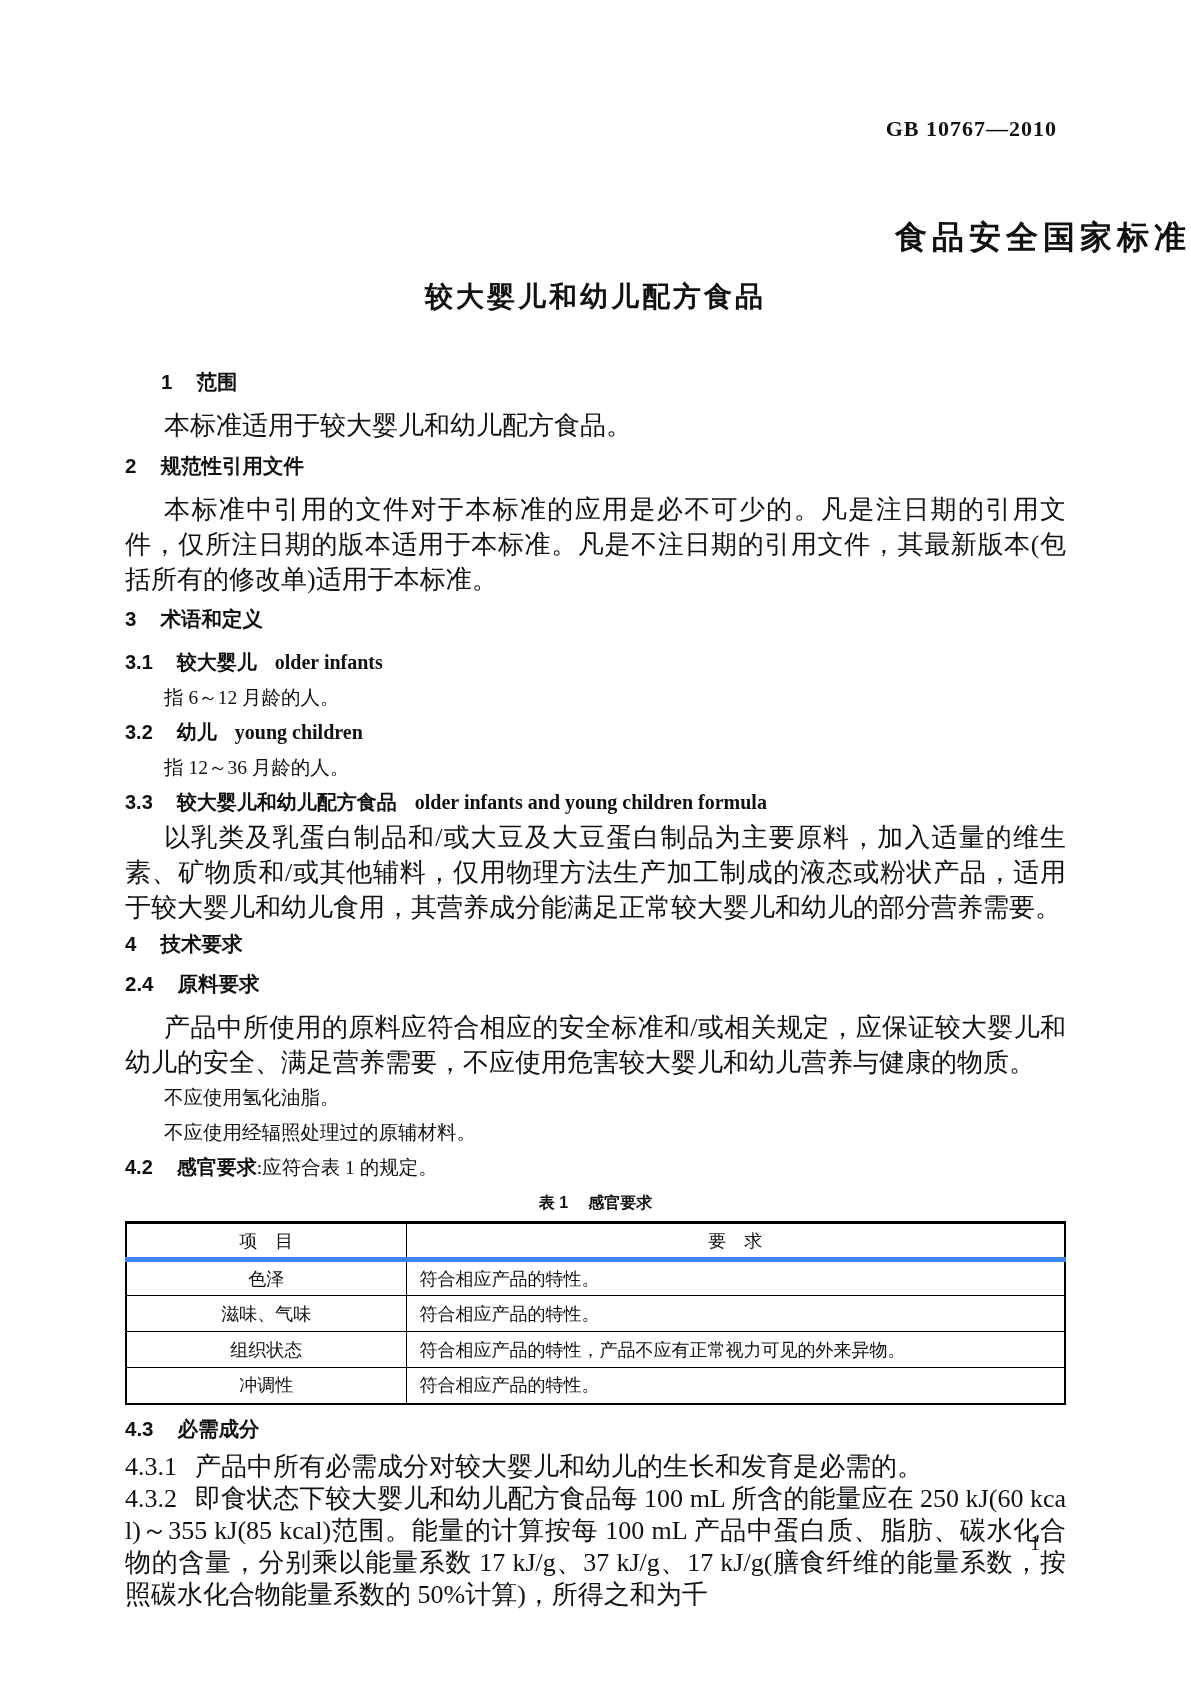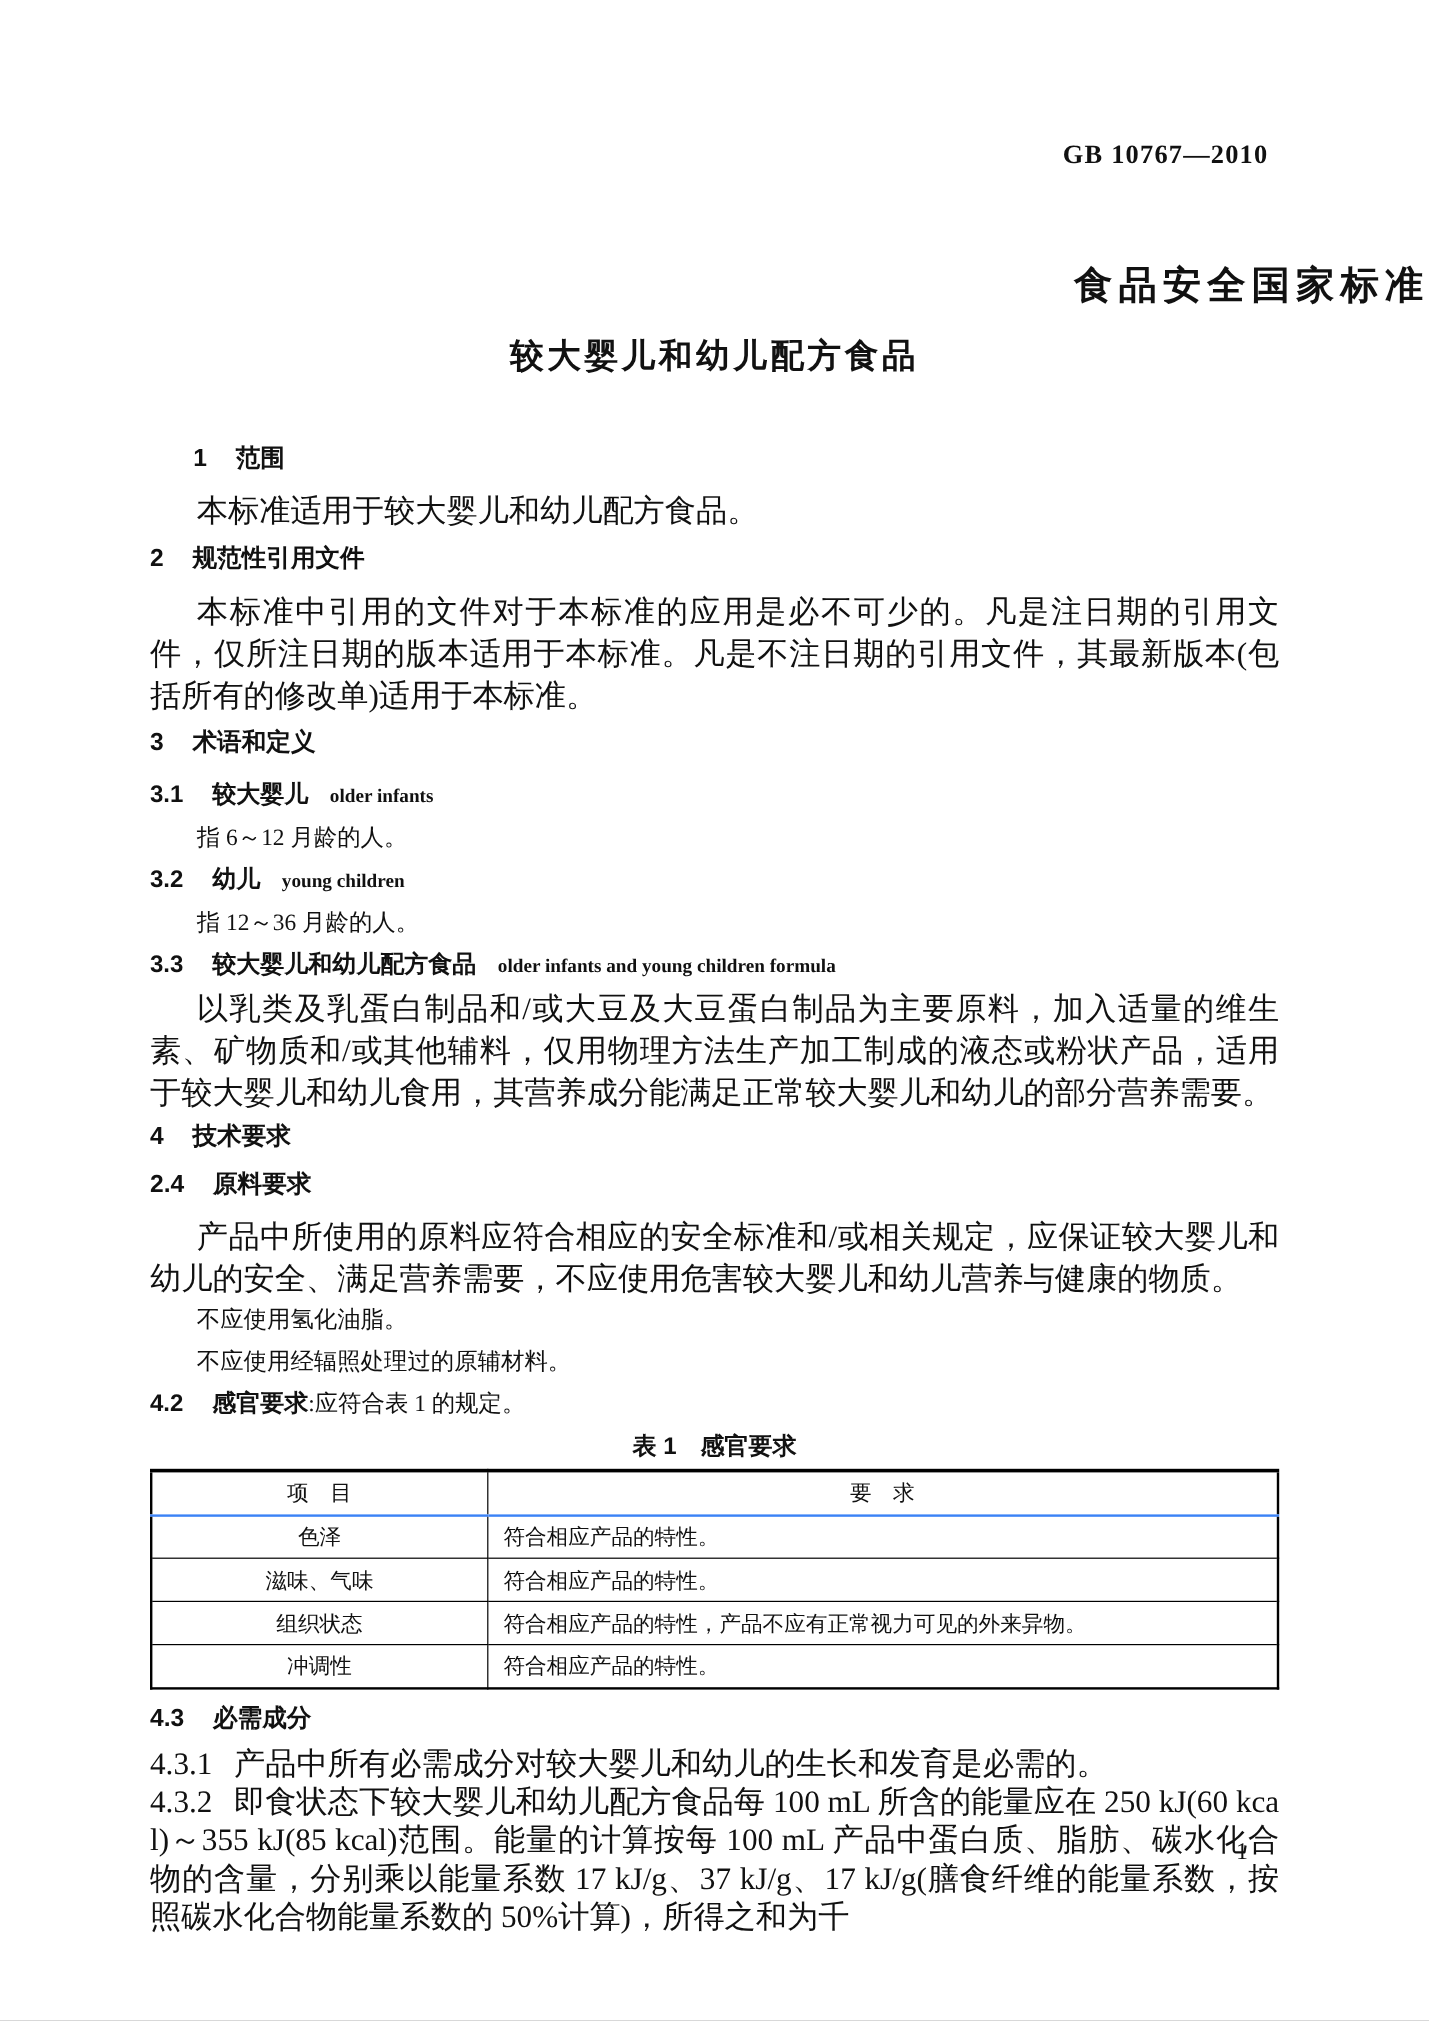--- a/index.html
+++ b/index.html
@@ -72,49 +72,49 @@
   .term-line { font-size: 19.5px; line-height: 35px; }
   .t-num, .t-cn {
     font-family: "Liberation Sans", "DejaVu Sans", sans-serif;
     font-weight: bold;
     font-size: 20px;
   }
   .t-num { margin-right: 24px; }
   .t-en {
     font-family: "Liberation Serif", "DejaVu Serif", serif;
     font-weight: bold;
-    font-size: 16px;
+    font-size: 20px;
     margin-left: 18px;
   }
   .c-num { margin-right: 18px; }
   .tight { line-height: 32px; }
   .tbl-caption {
     margin-top: 4px;
     text-align: center;
     font-family: "Liberation Sans", "DejaVu Sans", sans-serif;
     font-weight: bold;
-    font-size: 20px;
+    font-size: 16px;
     line-height: 28px;
     height: 28px;
   }
   .tbl-caption .cap-num { margin-right: 20px; }
   table.t1 {
     margin-top: 4px;
     width: 100%;
     border-collapse: collapse;
     border: 2px solid #000;
     border-top-width: 3px;
     font-size: 18px;
   }
   table.t1 th, table.t1 td {
     border: 1px solid #000;
     height: 36px;
     font-weight: normal;
   }
-  table.t1 thead th { border-bottom: 2px solid #3b82f6; height: 37px; }
+  table.t1 thead th { border-bottom: 5px solid #3b82f6; height: 37px; }
   table.t1 .c1 { width: 280px; text-align: center; }
   table.t1 .c2 { text-align: left; padding-left: 13px; }
   .page-number {
     position: absolute;
     top: 1532px;
     left: 1030px;
     font-size: 20px;
   }
   .mt6 { margin-top: 6px; margin-left: 36px; } .mt5 { margin-top: 5px; } .mt8 { margin-top: 8px; }
   .mt9 { margin-top: 9px; } .mt10 { margin-top: 10px; } .mt12 { margin-top: 12px; } .mt0 { margin-top: 0; }

